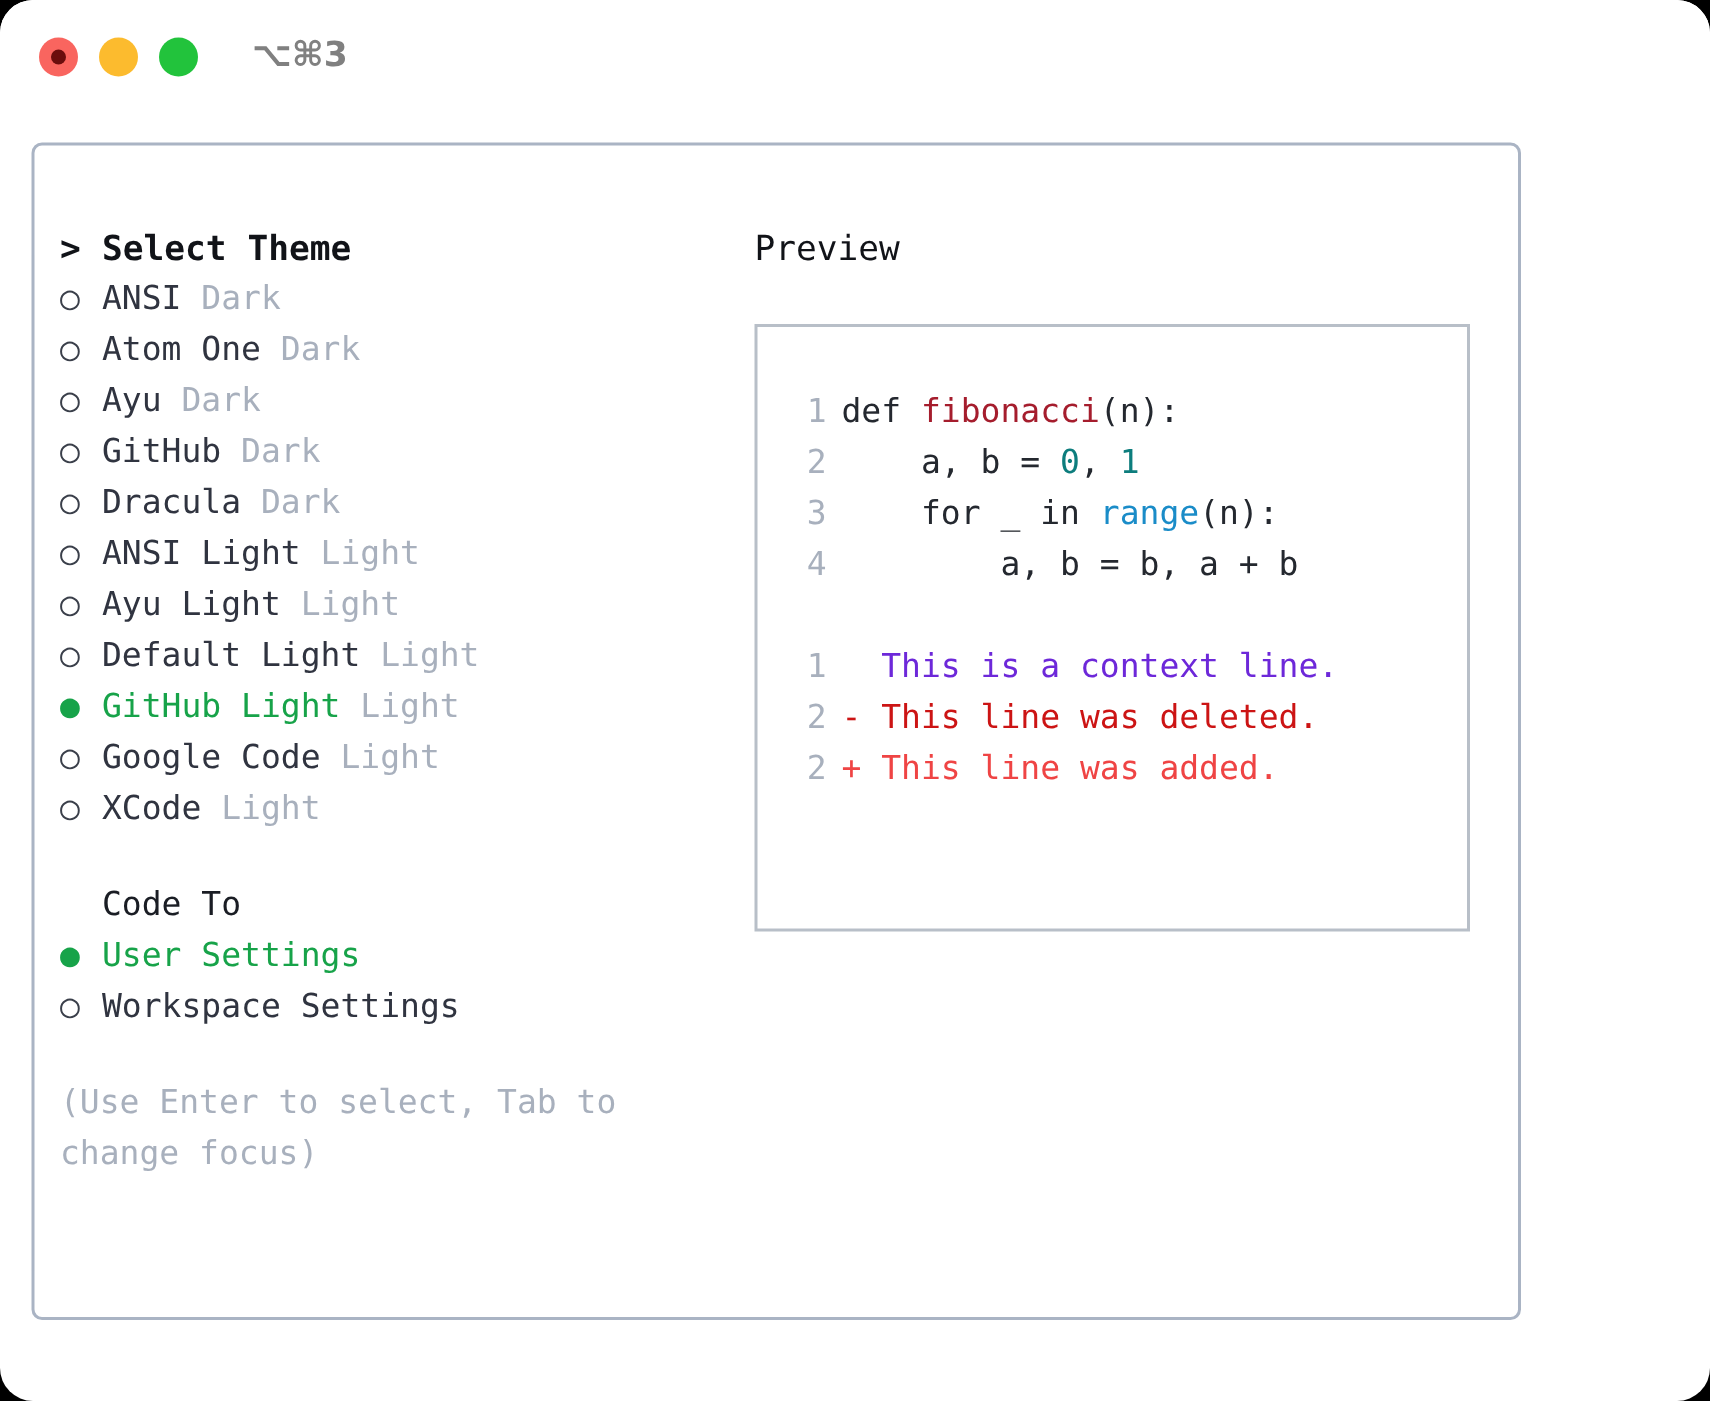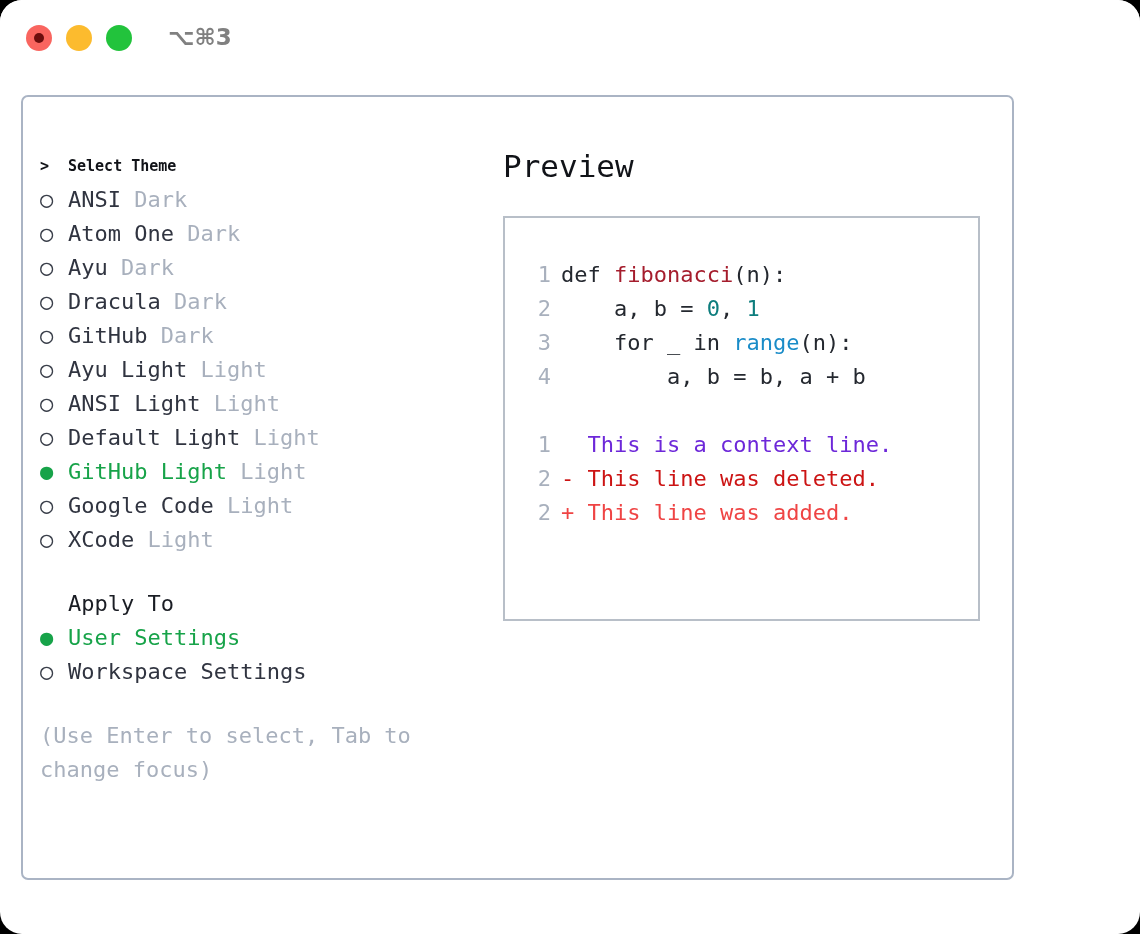--- a/index.html
+++ b/index.html
@@ -87,21 +87,21 @@
     width: 28px;
     text-align: left;
     color: #3a3f4a;
   }
   .marker.radio-off { color: #3a3f4a; }
   .marker.radio-on  { color: #17a349; }
   .marker.blank     { color: transparent; }
 
   .header-row {
     font-weight: bold;
-    font-size: 15px;
+    font-size: 23px;
     color: #111318;
   }
   .header-row .marker { color: #111318; font-weight: bold; }
 
   .name { color: #303440; }
   .name.selected { color: #17a349; }
   .badge { color: #a8b0bd; }
 
   .section-label {
     color: #1a1d24;
@@ -118,21 +118,21 @@
     width: 400px;
   }
 
   
   #right-col {
     position: absolute;
     left: 480px; top: 52px;
     width: 490px;
   }
   #preview-title {
-    font-size: 31px;
+    font-size: 23px;
     color: #111318;
     line-height: 34px;
   }
   #preview-box {
     margin-top: 33px;
     width: 477px;
     height: 405px;
     border: 2px solid #b8bfc8;
     background: #ffffff;
     padding: 40px 1px 0 18px;
@@ -182,33 +182,33 @@
     <div id="left-col">
 
       <div class="row header-row">
         <span class="marker">&gt;</span><span>Select Theme</span>
       </div>
 
       <div id="theme-list">
           <div class="row"><span class="marker radio-off">○</span><span class="name">ANSI</span><span class="badge"> Dark</span></div>
           <div class="row"><span class="marker radio-off">○</span><span class="name">Atom One</span><span class="badge"> Dark</span></div>
           <div class="row"><span class="marker radio-off">○</span><span class="name">Ayu</span><span class="badge"> Dark</span></div>
+          <div class="row"><span class="marker radio-off">○</span><span class="name">GitHub</span><span class="badge"> Dark</span></div>
           <div class="row"><span class="marker radio-off">○</span><span class="name">Dracula</span><span class="badge"> Dark</span></div>
-          <div class="row"><span class="marker radio-off">○</span><span class="name">GitHub</span><span class="badge"> Dark</span></div>
+          <div class="row"><span class="marker radio-off">○</span><span class="name">ANSI Light</span><span class="badge"> Light</span></div>
           <div class="row"><span class="marker radio-off">○</span><span class="name">Ayu Light</span><span class="badge"> Light</span></div>
-          <div class="row"><span class="marker radio-off">○</span><span class="name">ANSI Light</span><span class="badge"> Light</span></div>
           <div class="row"><span class="marker radio-off">○</span><span class="name">Default Light</span><span class="badge"> Light</span></div>
           <div class="row"><span class="marker radio-on">●</span><span class="name selected">GitHub Light</span><span class="badge"> Light</span></div>
           <div class="row"><span class="marker radio-off">○</span><span class="name">Google Code</span><span class="badge"> Light</span></div>
           <div class="row"><span class="marker radio-off">○</span><span class="name">XCode</span><span class="badge"> Light</span></div>
         </div>
 
       <div id="apply-block">
         <div class="row">
-          <span class="marker blank">○</span><span class="section-label">Apply To</span>
+          <span class="marker blank">○</span><span class="section-label">Code To</span>
         </div>
         <div id="apply-list">
             <div class="row"><span class="marker radio-on">●</span><span class="name selected">User Settings</span></div>
             <div class="row"><span class="marker radio-off">○</span><span class="name">Workspace Settings</span></div>
           </div>
       </div>
 
       <div id="hint">(Use Enter to select, Tab to change focus)</div>
     </div>
 

